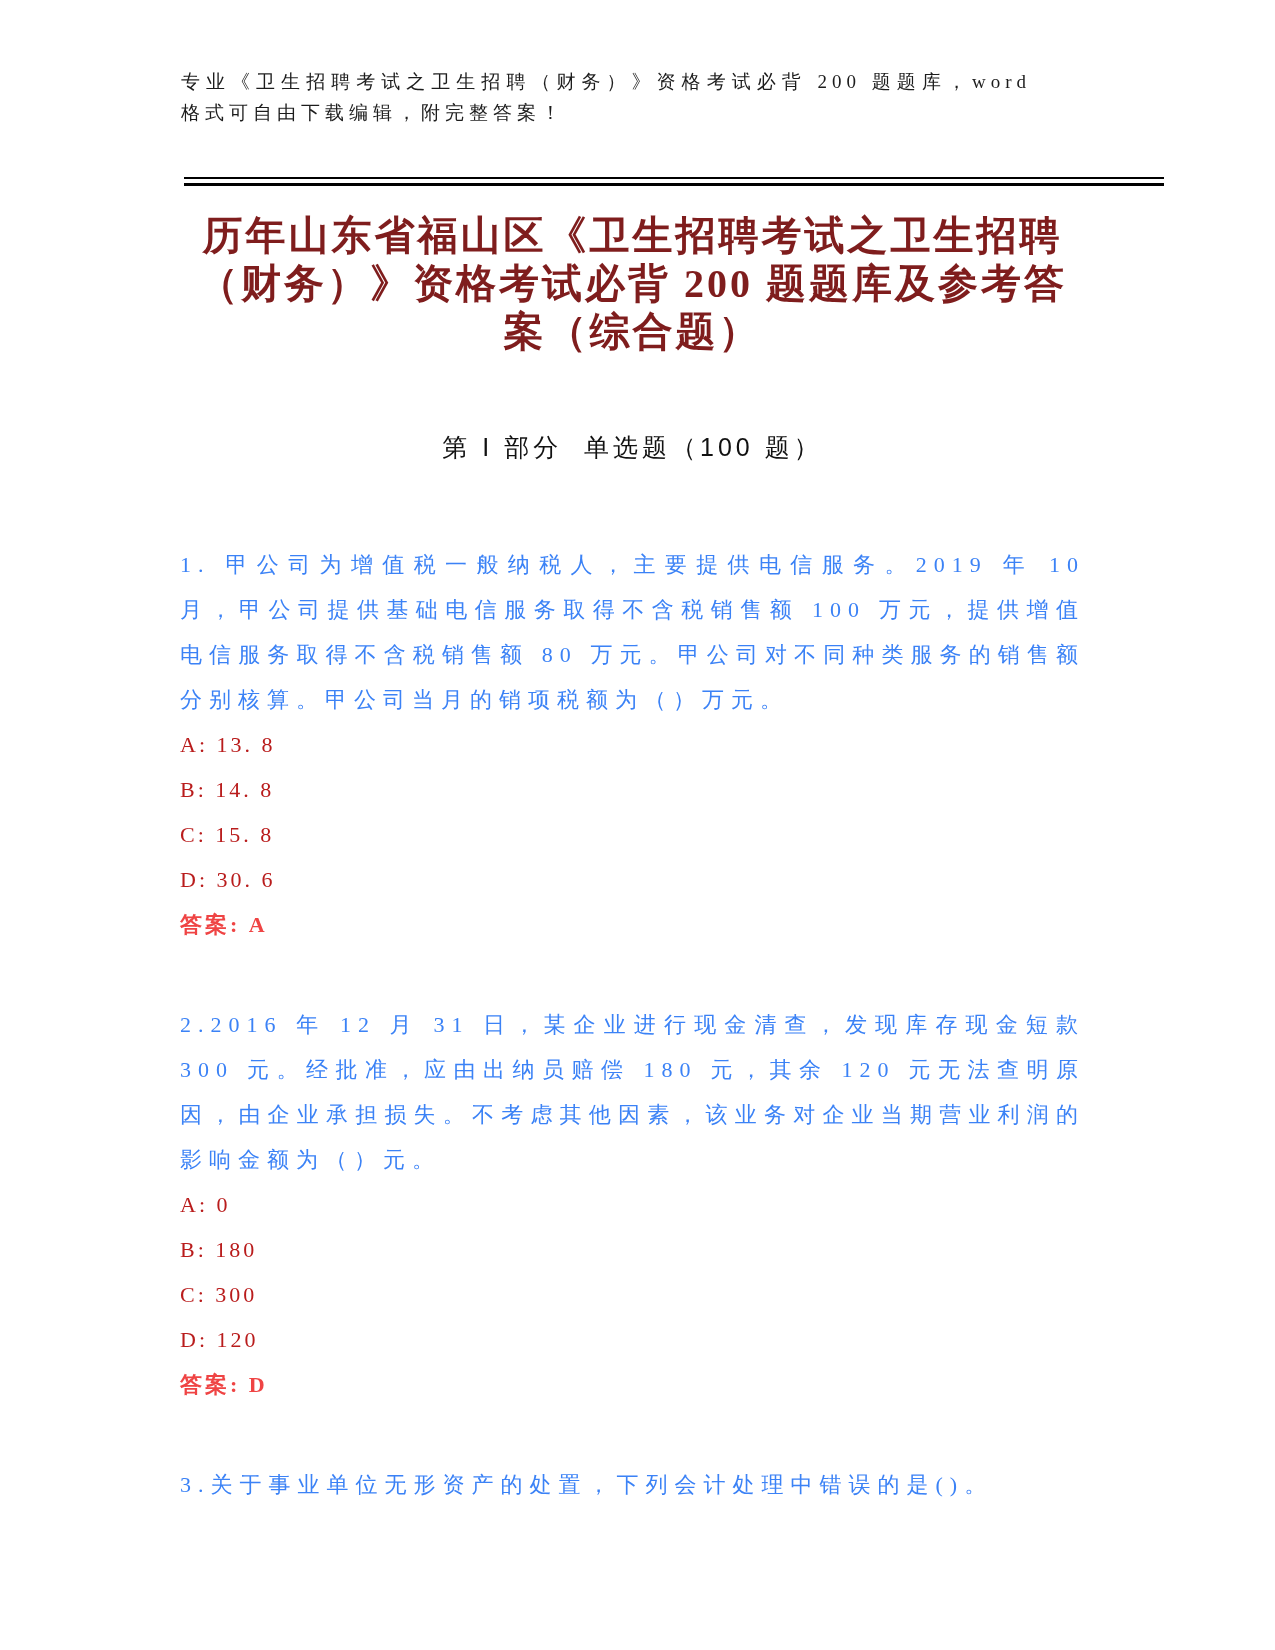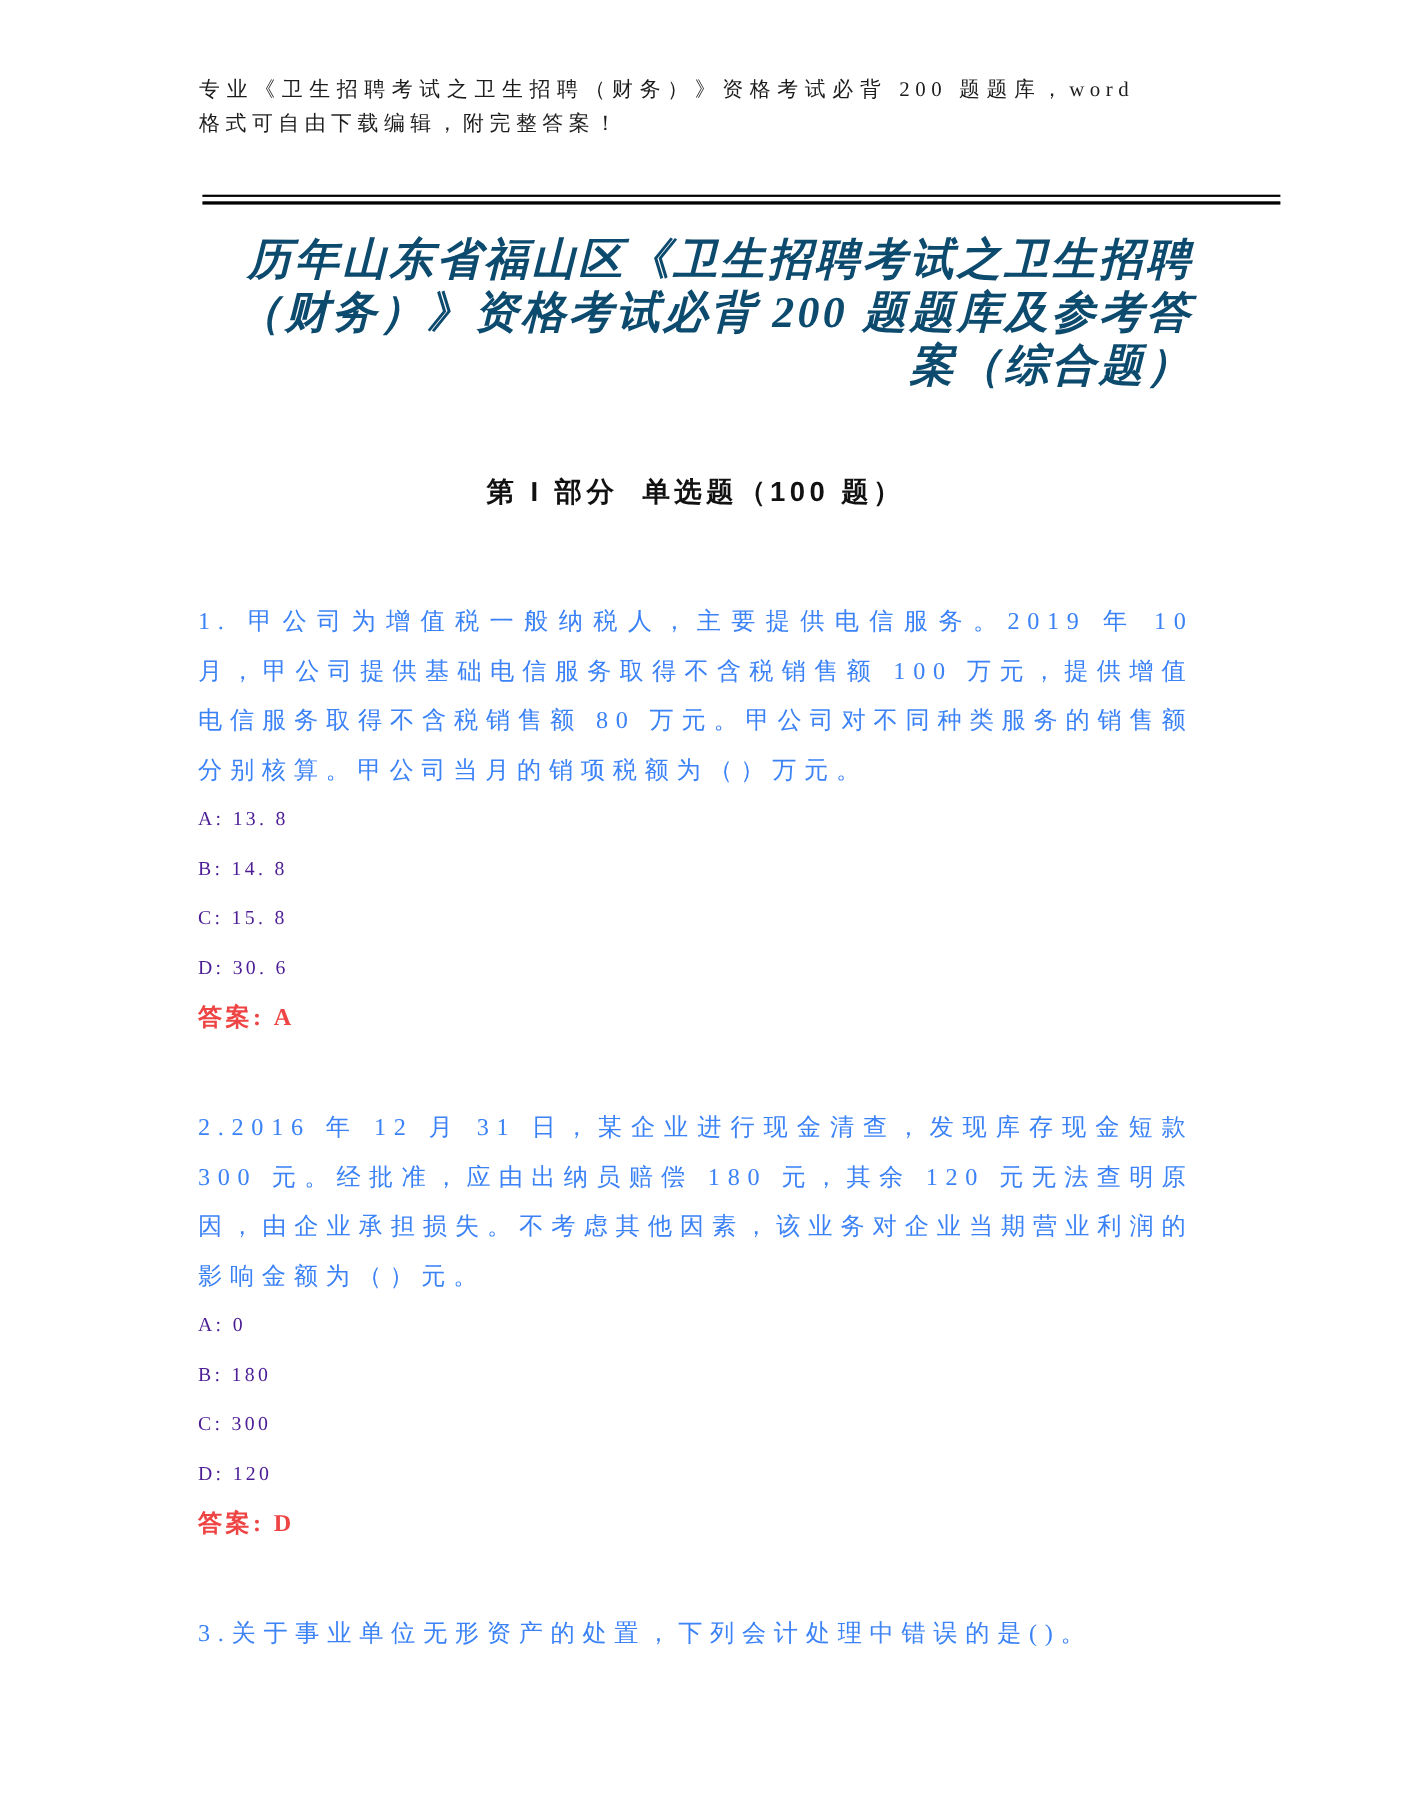--- a/index.html
+++ b/index.html
@@ -34,63 +34,62 @@
     width: 980px;
     height: 4px;
     border-top: 2px solid #000000;
     border-bottom: 3px solid #000000;
   }
   .doc-title {
     position: absolute;
     left: 180px;
     top: 212px;
     width: 905px;
-    text-align: right;
+    text-align: center;
     font-size: 40px;
     line-height: 48px;
     font-weight: bold;
     letter-spacing: 3px;
-    color: #0c4a6e;
-    font-style: italic;
+    color: #7f1d1d;
   }
   .section-heading {
     position: absolute;
     left: 180px;
     top: 430px;
     width: 905px;
     text-align: center;
     font-family: "Liberation Sans", "DejaVu Sans", sans-serif;
     font-size: 25px;
     line-height: 34px;
     letter-spacing: 4px;
-    font-weight: 700;
+    font-weight: 400;
     color: #111111;
     white-space: pre-wrap;
   }
   .questions {
     position: absolute;
     left: 180px;
     top: 542px;
     width: 905px;
   }
   .question-block {
     margin: 0 0 55px 0;
   }
   .q-stem {
     font-size: 22px;
     line-height: 45px;
     letter-spacing: 7px;
     color: #3b82f6;
     text-align: justify;
   }
   .q-option {
-    font-size: 18px;
+    font-size: 22px;
     line-height: 45px;
     letter-spacing: 3px;
-    color: #4c1d95;
+    color: #b91c1c;
   }
   .q-answer {
     font-size: 22px;
     line-height: 45px;
     letter-spacing: 3px;
     font-weight: bold;
     color: #ef4444;
   }
 </style>
 </head>

